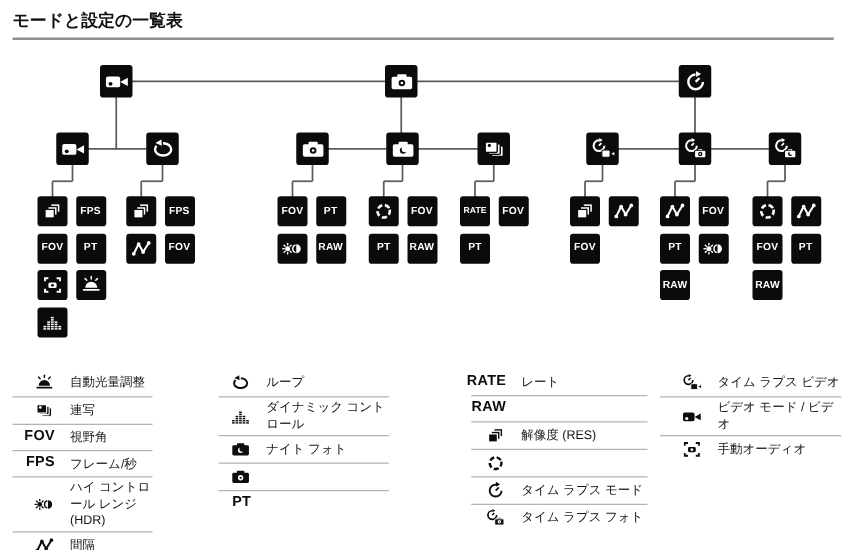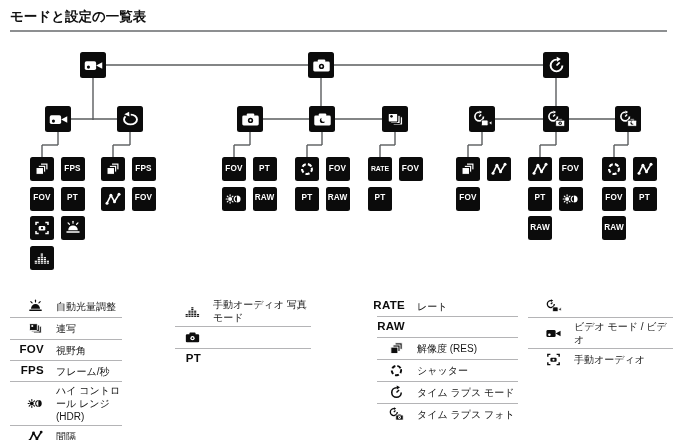--- a/index.html
+++ b/index.html
@@ -444,24 +444,40 @@
             <use href="#s-interval"></use>
           </svg>
         </span>
         <span class="llab">間隔</span>
       </div>
     </div>
     <div class="lcol" style="left: 175px; width: 136px;">
       <div class="lrow">
         <span class="lic" style="width: 38px;">
           <svg viewBox="0 0 24 24">
+            <use href="#s-loop"></use>
+          </svg>
+        </span>
+        <span class="llab">ループ</span>
+      </div>
+      <div class="lrow">
+        <span class="lic" style="width: 38px;">
+          <svg viewBox="0 0 24 24">
             <use href="#s-audio"></use>
           </svg>
         </span>
-        <span class="llab">手動オーディオ 写真モード</span>
+        <span class="llab">ダイナミック コントロール</span>
+      </div>
+      <div class="lrow">
+        <span class="lic" style="width: 38px;">
+          <svg viewBox="0 0 24 24">
+            <use href="#s-night_photo"></use>
+          </svg>
+        </span>
+        <span class="llab">ナイト フォト</span>
       </div>
       <div class="lrow">
         <span class="lic" style="width: 38px;">
           <svg viewBox="0 0 24 24">
             <use href="#s-photo"></use>
           </svg>
         </span>
       </div>
       <div class="lrow last">
         <span class="lic" style="width: 38px;">
@@ -488,21 +504,20 @@
           </svg>
         </span>
         <span class="llab">解像度 (RES)</span>
       </div>
       <div class="lrow">
         <span class="lic" style="width: 40px;">
           <svg viewBox="0 0 24 24">
             <use href="#s-shutter"></use>
           </svg>
         </span>
-        <span class="llab">シャッター</span>
       </div>
       <div class="lrow">
         <span class="lic" style="width: 40px;">
           <svg viewBox="0 0 24 24">
             <use href="#s-clock"></use>
           </svg>
         </span>
         <span class="llab">タイム ラプス モード</span>
       </div>
       <div class="lrow last">
@@ -514,20 +529,21 @@
         <span class="llab">タイム ラプス フォト</span>
       </div>
     </div>
     <div class="lcol" style="left: 528px; width: 145px;">
       <div class="lrow">
         <span class="lic" style="width: 46px;">
           <svg viewBox="0 0 24 24">
             <use href="#s-tl_video"></use>
           </svg>
         </span>
+        <span class="llab">タイム ラプス ビデオ</span>
       </div>
       <div class="lrow">
         <span class="lic" style="width: 46px;">
           <svg viewBox="0 0 24 24">
             <use href="#s-video"></use>
           </svg>
         </span>
         <span class="llab">ビデオ モード / ビデオ</span>
       </div>
       <div class="lrow last">

